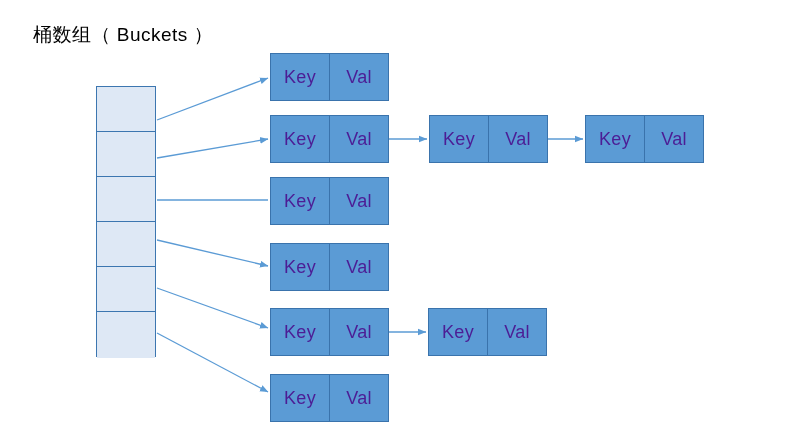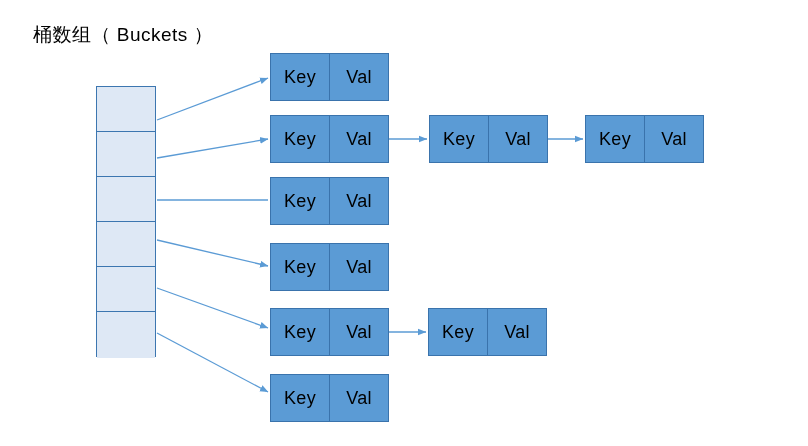--- a/index.html
+++ b/index.html
@@ -54,21 +54,21 @@
     background: #5B9BD5;
     border: 1.2px solid #3A73AC;
     box-sizing: border-box;
     display: flex;
   }
   .node .half {
     flex: 1 1 50%;
     display: flex;
     align-items: center;
     justify-content: center;
-    color: #000000;
+    color: #4c1d95;
     font-size: 18px;
     letter-spacing: 0.3px;
   }
   .node .half.key {
     border-right: 1.4px solid #3A73AC;
   }
   #edges {
     position: absolute;
     left: 0;
     top: 0;

